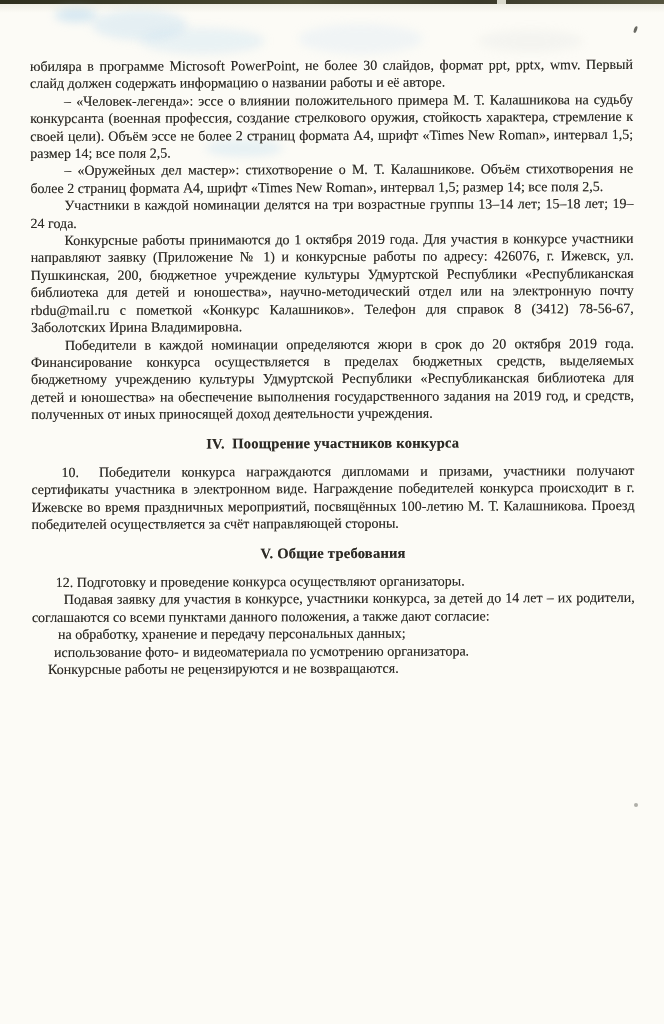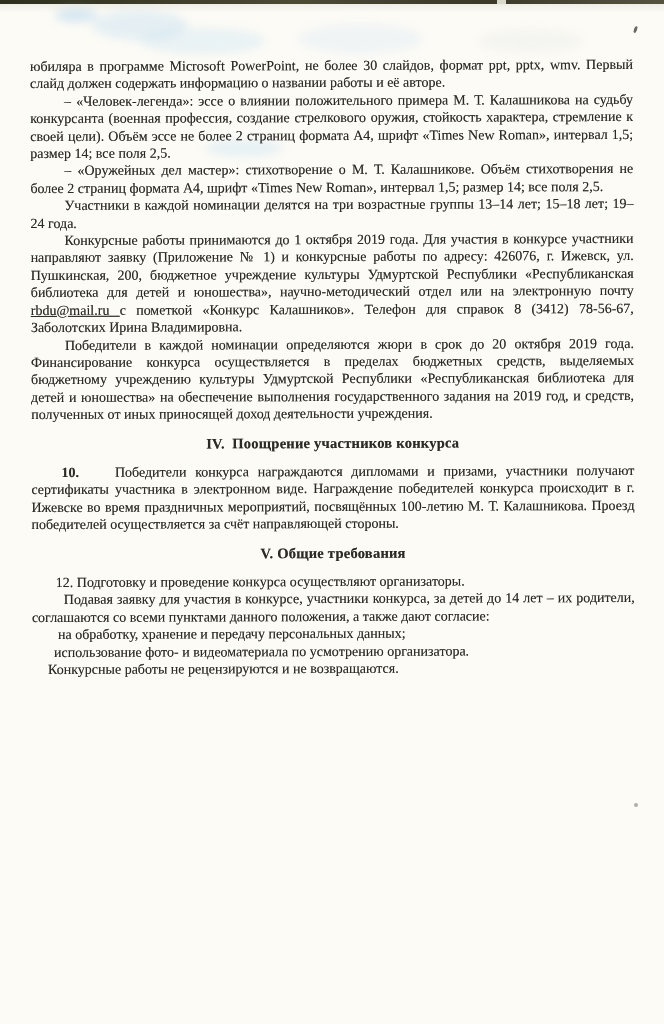--- a/index.html
+++ b/index.html
@@ -33,23 +33,23 @@
     text-align:justify;
     transform:rotate(-0.2deg);
     text-shadow:0 0 .4px rgba(44,42,37,.55);
   }
   .sheet p{margin:0;text-indent:34px;}
   .sheet p.no-indent{text-indent:0;}
   .sheet h3{
     font-size:14.6px;font-weight:700;text-align:center;
     margin:12px 0 11px;text-indent:0;letter-spacing:.2px;
   }
-  .pnum{margin-right:36px;font-weight:bold;}
+  .pnum{margin-right:20px;}
   p.num-para{text-indent:30px;}
-  .email{text-decoration:underline;}
+  .email{}
   .ind-24{text-indent:24px !important;}
   .ind-32{text-indent:32px !important;}
   .ind-26{text-indent:26px !important;}
   .ind-22{text-indent:22px !important;}
   .ind-16{text-indent:16px !important;}
 </style>
 </head>
 <body>
 
 <div class="page">

